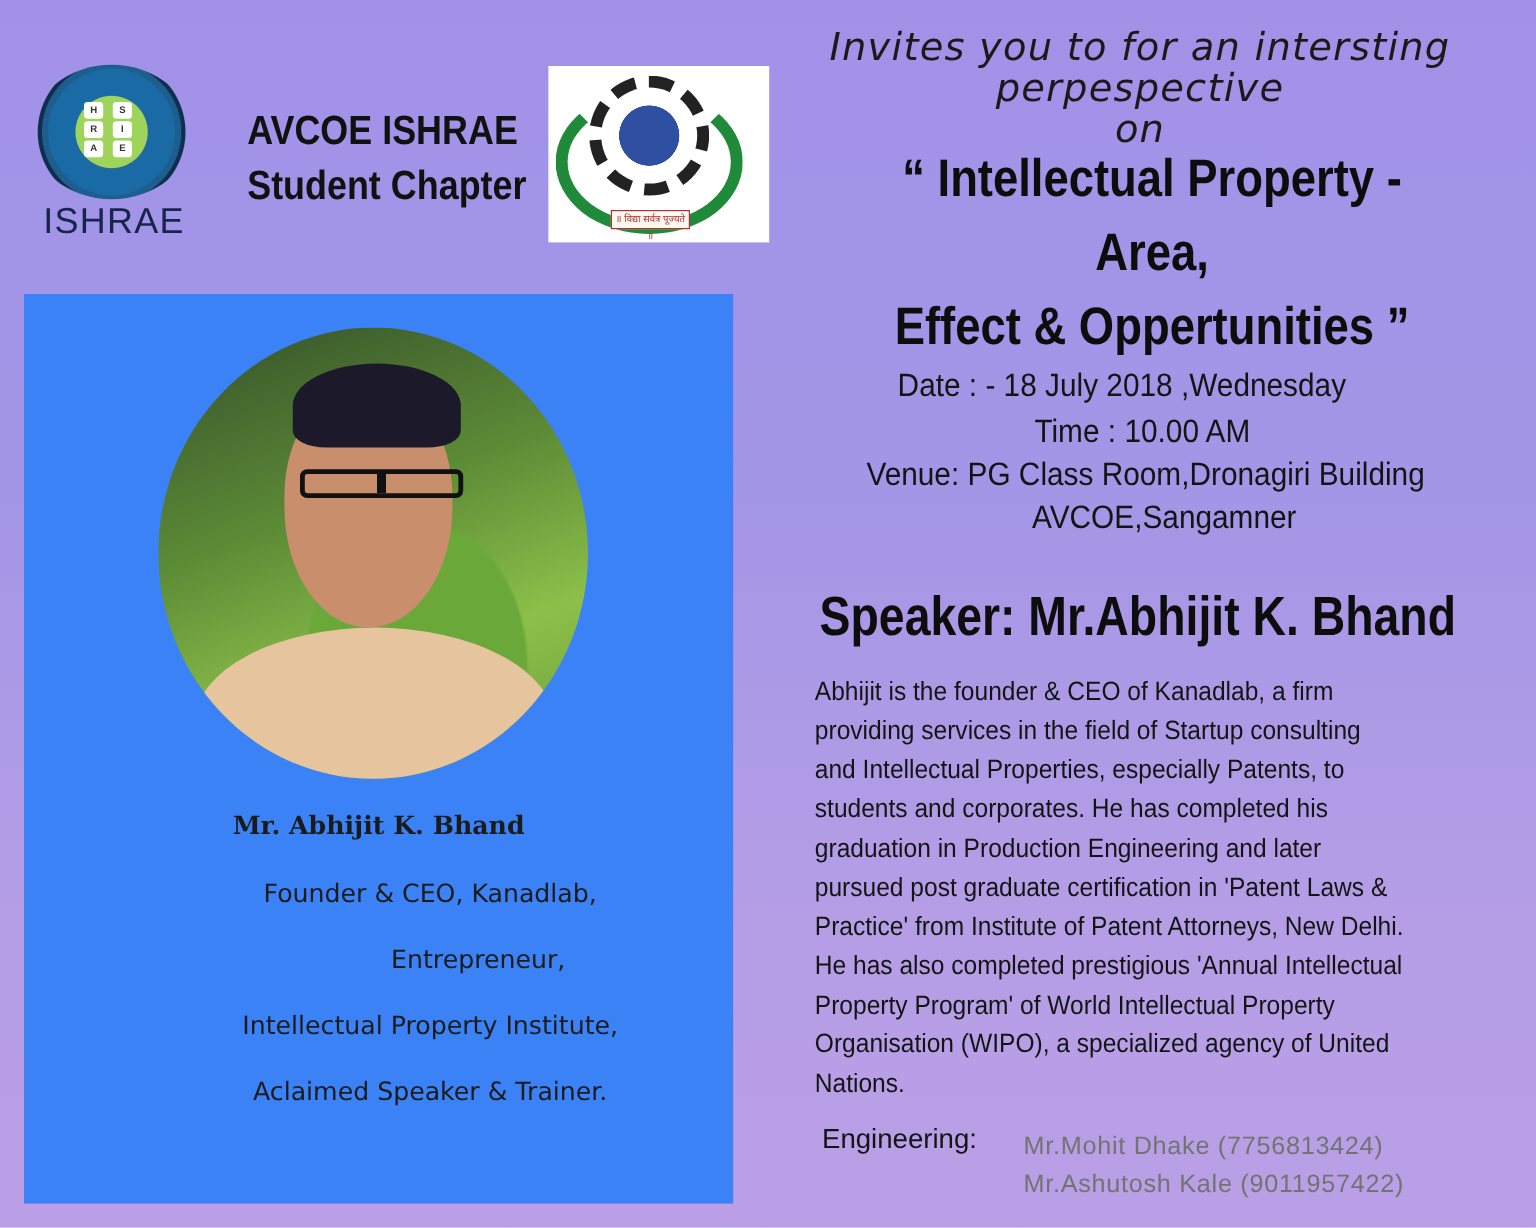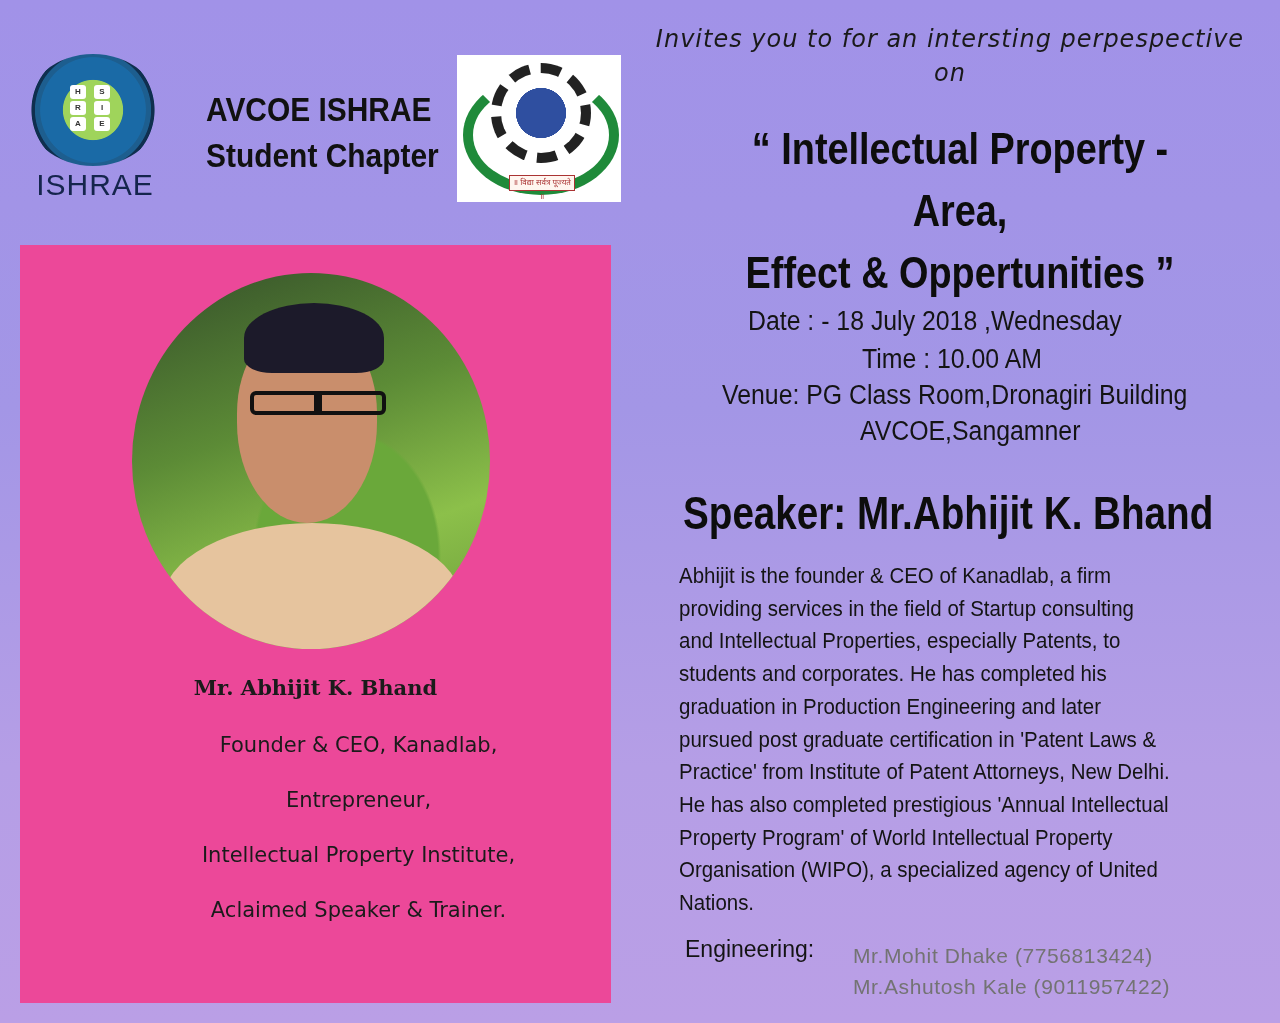--- a/index.html
+++ b/index.html
@@ -33,21 +33,21 @@
 
     
     #chapter-title {
       left: 206px; top: 86px; font-size: 34px; font-weight: bold; line-height: 46px;
       font-family: "Liberation Sans Narrow", "Liberation Sans", sans-serif;
       transform: scaleX(0.88); transform-origin: left top; color: #111;
     }
 
     
     #college-logo {
-      left: 457px; top: 55px; width: 164px; height: 147px; background: #fff;
+      left: 457px; top: 55px; width: 184px; height: 147px; background: #fff;
     }
     #college-logo .gear {
       position: absolute; left: 34px; top: 8px; width: 100px; height: 100px;
       border-radius: 50%; border: 10px dashed #222; box-sizing: border-box;
     }
     #college-logo .inner {
       position: absolute; left: 52px; top: 26px; width: 64px; height: 64px; border-radius: 50%;
       background: radial-gradient(circle, #2f4fa0 0 55%, #fff 56%);
     }
     #college-logo .arc {
@@ -55,21 +55,21 @@
       border-radius: 50%; border: 10px solid #1f8a3a; border-top-color: transparent; box-sizing: border-box;
     }
     #college-logo .scroll {
       position: absolute; left: 52px; top: 120px; width: 64px; height: 14px;
       border: 1px solid #a33; background: #fff6f0; font-size: 8px; color: #a33; text-align: center; line-height: 14px;
     }
 
     
     #invite-text {
       left: 640px; top: 22px; width: 620px; text-align: center;
-      font-family: "DejaVu Sans", sans-serif; font-style: italic; font-size: 24px; line-height: 34px; color: #1a1a1a;
+      font-family: "DejaVu Sans", sans-serif; font-style: italic; font-size: 32px; line-height: 34px; color: #1a1a1a;
       letter-spacing: 1px;
     }
     #topic-title {
       left: 660px; top: 118px; width: 600px; text-align: center;
       font-size: 44px; font-weight: bold; line-height: 62px; color: #0d0d0d;
       transform: scaleX(0.86); transform-origin: center top;
     }
 
     
     .detail { font-size: 27px; color: #141414; transform: scaleX(0.92); transform-origin: left top; white-space: nowrap; }
@@ -93,21 +93,21 @@
       transform: scaleX(0.93); transform-origin: left top;
     }
 
     
     #reg-label { left: 685px; top: 936px; font-size: 23px; color: #141414; }
     #reg-contacts { left: 853px; top: 940px; }
     #reg-contacts div { font-size: 21px; line-height: 31px; color: #737373; letter-spacing: 0.6px; white-space: nowrap; }
 
     
     #speaker-card {
-      left: 20px; top: 245px; width: 591px; height: 758px; background: #ec4899;
+      left: 20px; top: 245px; width: 591px; height: 758px; background: #3b82f6;
     }
     #speaker-photo {
       position: absolute; left: 112px; top: 28px; width: 358px; height: 376px; border-radius: 50%; overflow: hidden;
       background: radial-gradient(ellipse at 60% 75%, #6aa83a 0 30%, transparent 31%),
                   linear-gradient(160deg, #35502a 0%, #5c8b36 40%, #8cc04a 70%, #6a9b3a 100%);
     }
     #speaker-photo .shirt {
       position: absolute; left: 30px; top: 250px; width: 300px; height: 160px;
       background: #e6c49e; border-radius: 50% 50% 0 0;
     }
@@ -126,21 +126,21 @@
     }
     #card-name {
       position: absolute; left: 0; top: 430px; width: 591px; text-align: center;
       font-family: "DejaVu Serif", serif; font-weight: bold; font-size: 21px; color: #1b1b1b;
     }
     .card-role {
       position: absolute; left: 0; width: 677px; text-align: center; font-size: 21px; color: #1b1b1b;
       font-family: "DejaVu Sans", sans-serif;
     }
     #role-0 { top: 488px; }
-    #role-1 { top: 543px; }
+    #role-1 { top: 543px; padding-left: 40px; }
     #role-2 { top: 598px; }
     #role-3 { top: 653px; }
   </style>
 </head>
 <body>
 
 <div id="ishrae-logo" class="abs">
   <div class="ring"></div>
   <div class="hex">
     <span>H</span>

